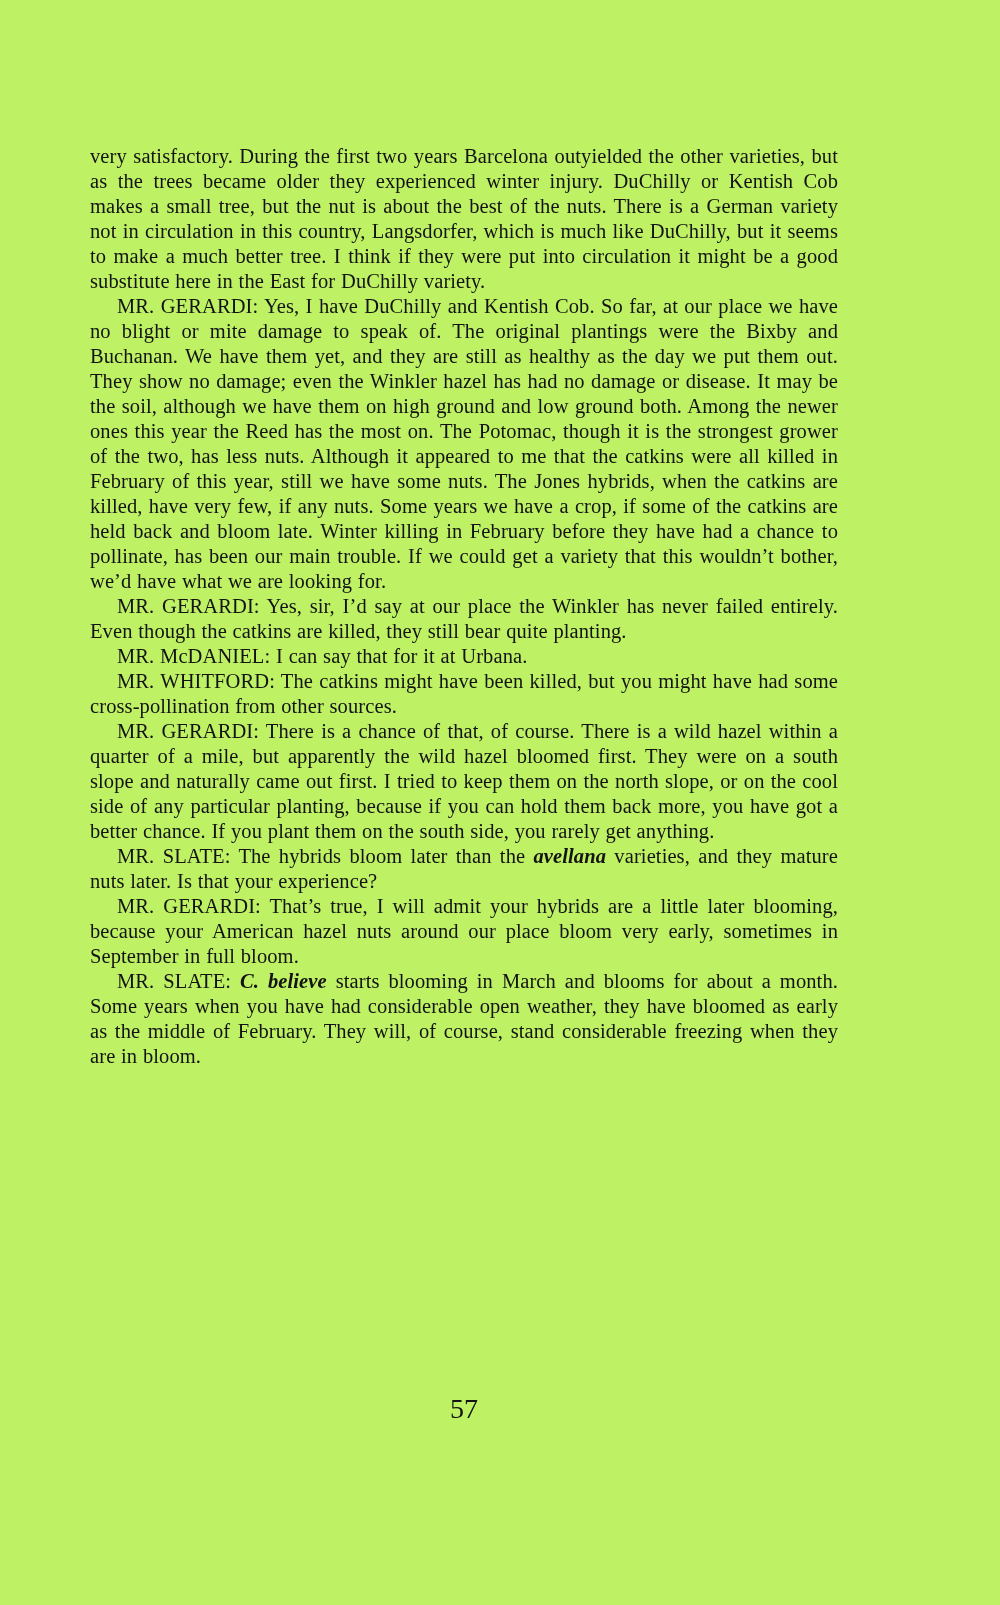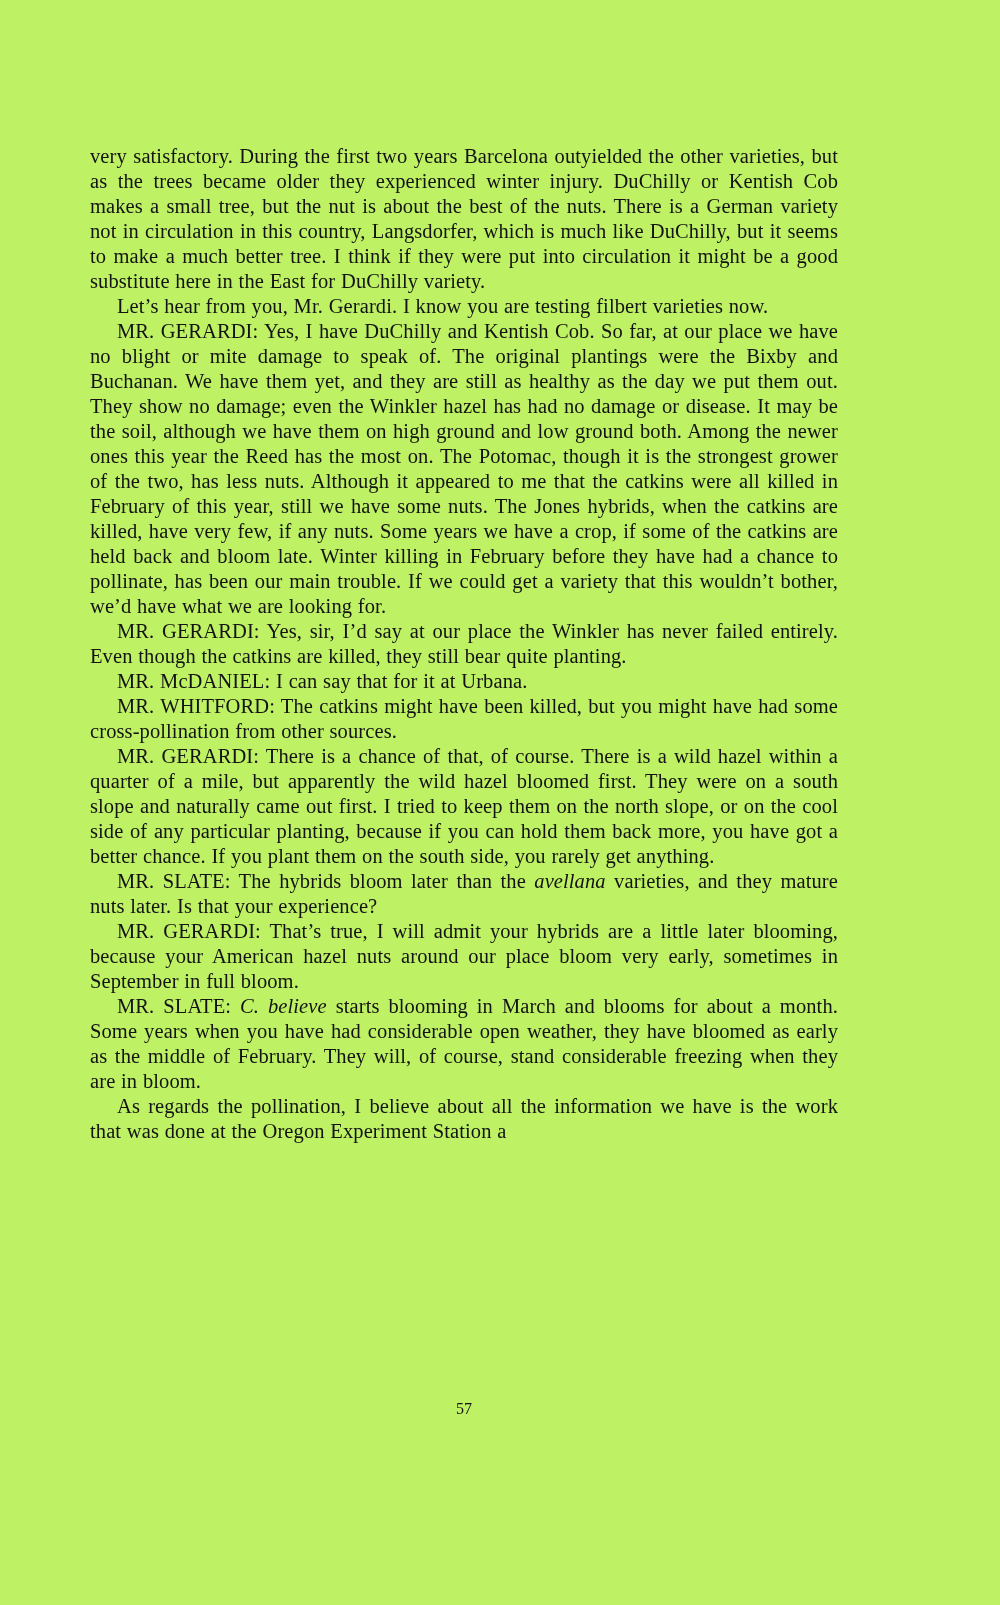--- a/index.html
+++ b/index.html
@@ -30,42 +30,41 @@
     text-align: justify;
     text-indent: 27px;
     letter-spacing: 0.1px;
     word-spacing: 0.5px;
   }
   .para.no-indent {
     text-indent: 0;
   }
   .para i {
     font-style: italic;
+    font-weight: bold;
   }
   .page-number {
     position: absolute;
     left: 90px;
     top: 1396px;
     width: 748px;
     text-align: center;
-    font-size: 16px;
+    font-size: 28px;
     line-height: 25px;
   }
 </style>
 </head>
 <body>
 
 <div class="scan-page">
   <div class="text-block">
       <p class="para no-indent"><span>very satisfactory. During the first two years Barcelona outyielded the other varieties, but as the trees became older they experienced winter injury. DuChilly or Kentish Cob makes a small tree, but the nut is about the best of the nuts. There is a German variety not in circulation in this country, Langsdorfer, which is much like DuChilly, but it seems to make a much better tree. I think if they were put into circulation it might be a good substitute here in the East for DuChilly variety.</span></p>
-      <p class="para"><span>Let’s hear from you, Mr. Gerardi. I know you are testing filbert varieties now.</span></p>
       <p class="para"><span>MR. GERARDI: Yes, I have DuChilly and Kentish Cob. So far, at our place we have no blight or mite damage to speak of. The original plantings were the Bixby and Buchanan. We have them yet, and they are still as healthy as the day we put them out. They show no damage; even the Winkler hazel has had no damage or disease. It may be the soil, although we have them on high ground and low ground both. Among the newer ones this year the Reed has the most on. The Potomac, though it is the strongest grower of the two, has less nuts. Although it appeared to me that the catkins were all killed in February of this year, still we have some nuts. The Jones hybrids, when the catkins are killed, have very few, if any nuts. Some years we have a crop, if some of the catkins are held back and bloom late. Winter killing in February before they have had a chance to pollinate, has been our main trouble. If we could get a variety that this wouldn’t bother, we’d have what we are looking for.</span></p>
       <p class="para"><span>MR. GERARDI: Yes, sir, I’d say at our place the Winkler has never failed entirely. Even though the catkins are killed, they still bear quite planting.</span></p>
       <p class="para"><span>MR. McDANIEL: I can say that for it at Urbana.</span></p>
       <p class="para"><span>MR. WHITFORD: The catkins might have been killed, but you might have had some cross-pollination from other sources.</span></p>
       <p class="para"><span>MR. GERARDI: There is a chance of that, of course. There is a wild hazel within a quarter of a mile, but apparently the wild hazel bloomed first. They were on a south slope and naturally came out first. I tried to keep them on the north slope, or on the cool side of any particular planting, because if you can hold them back more, you have got a better chance. If you plant them on the south side, you rarely get anything.</span></p>
       <p class="para"><span>MR. SLATE: The hybrids bloom later than the </span><i>avellana</i><span> varieties, and they mature nuts later. Is that your experience?</span></p>
       <p class="para"><span>MR. GERARDI: That’s true, I will admit your hybrids are a little later blooming, because your American hazel nuts around our place bloom very early, sometimes in September in full bloom.</span></p>
       <p class="para"><span>MR. SLATE: </span><i>C. believe</i><span> starts blooming in March and blooms for about a month. Some years when you have had considerable open weather, they have bloomed as early as the middle of February. They will, of course, stand considerable freezing when they are in bloom.</span></p>
-      <p class="para"><span>As regards the pollination, I believe about all the information we have is the work that was done at the Oregon Experiment Station a</span></p>
     </div>
   <div class="page-number">57</div>
 </div>
 
 </body></html>

